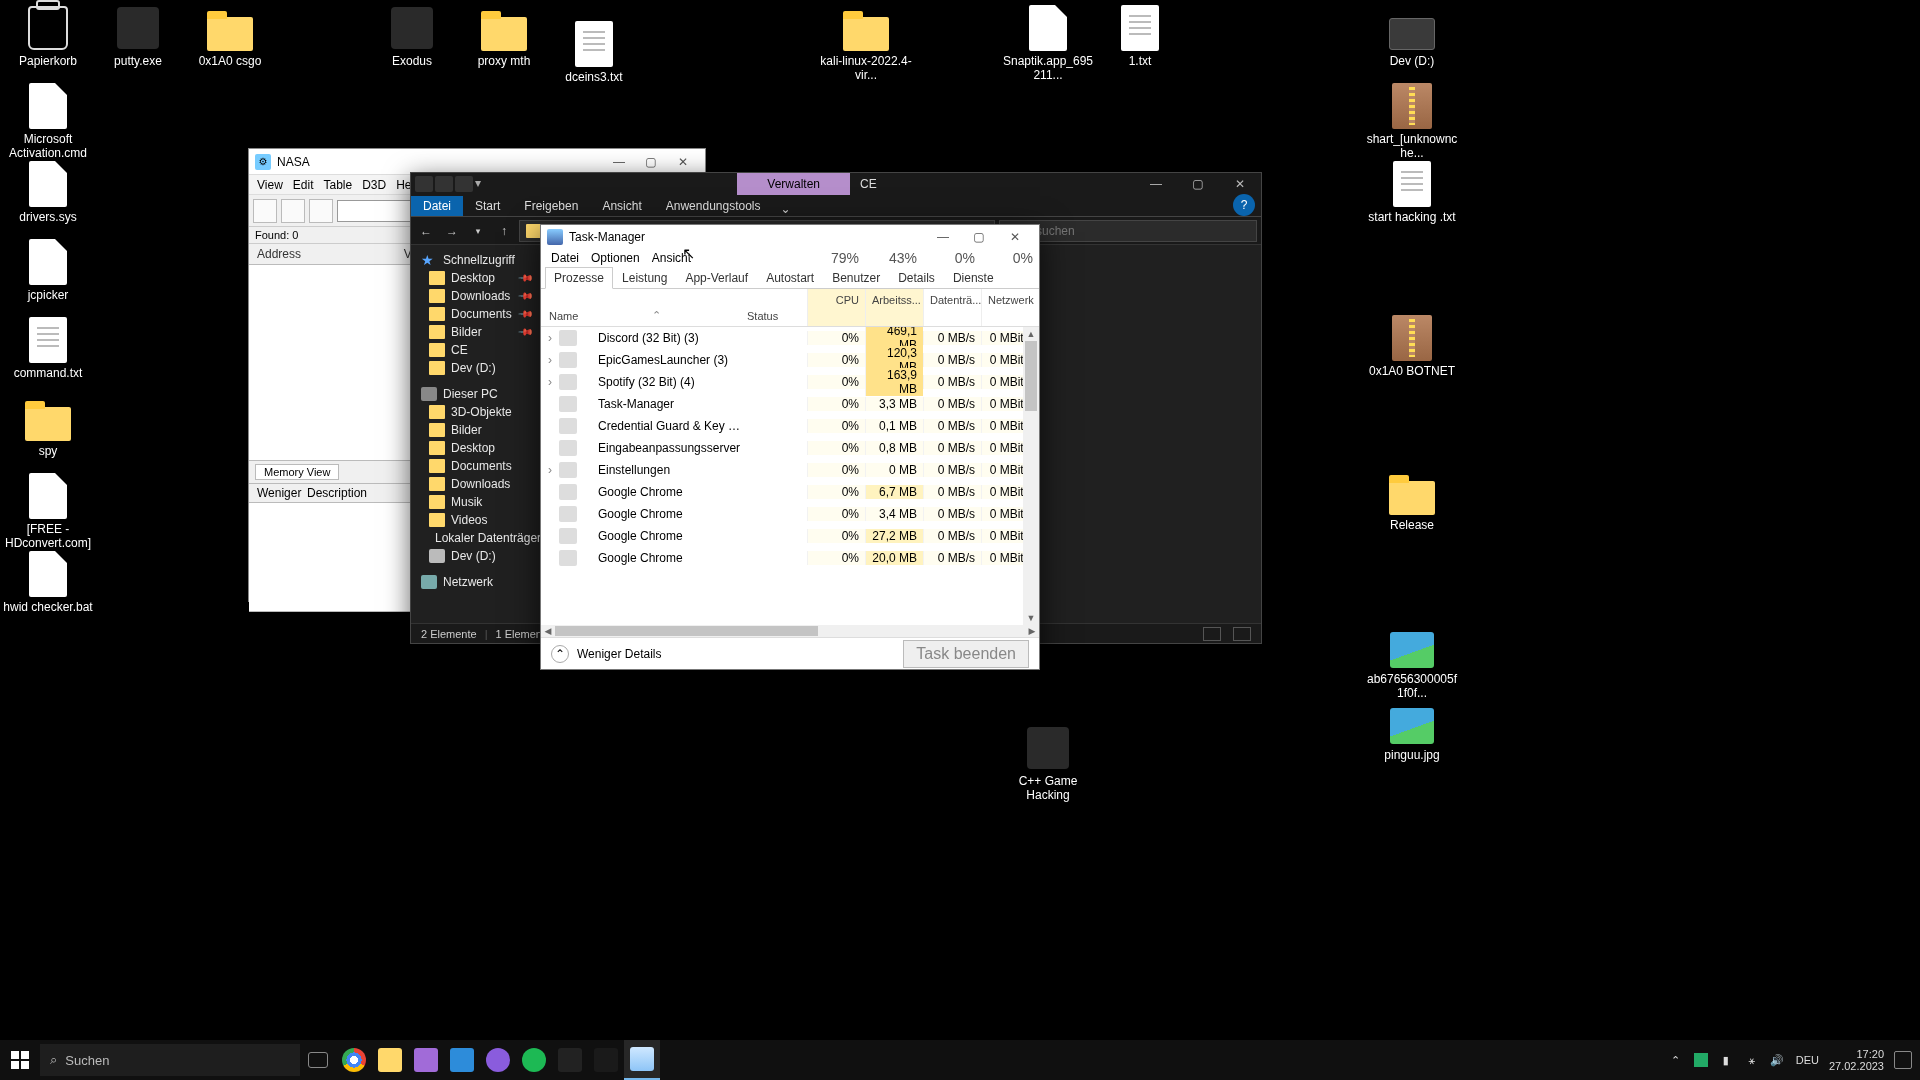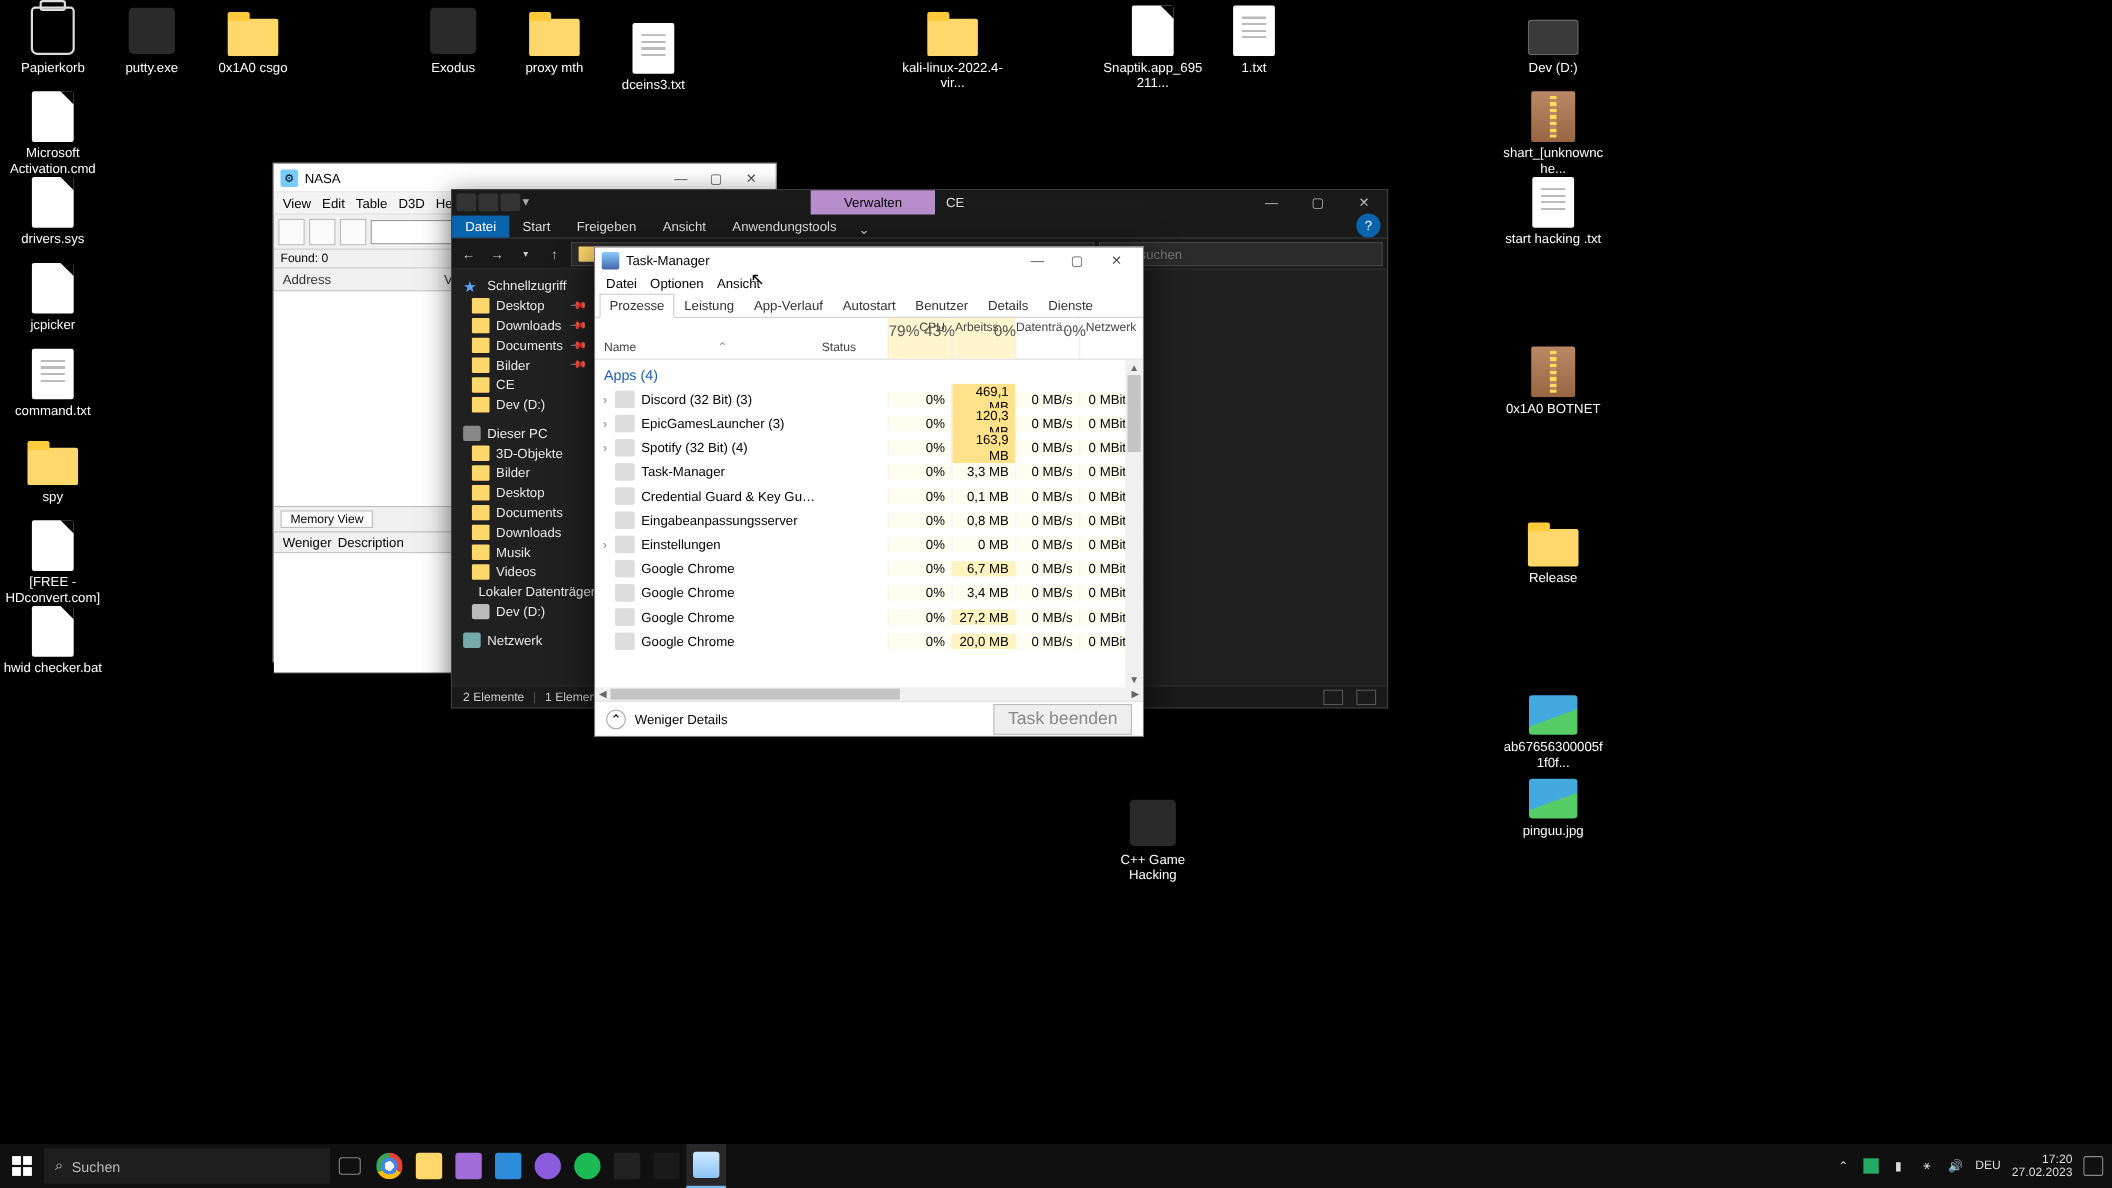--- a/index.html
+++ b/index.html
@@ -89,29 +89,29 @@
 .tm-title .ic{width:16px;height:16px;background:linear-gradient(#8cf,#46a);border-radius:2px;}
 .tm-title .wbtns{margin-left:auto;display:flex;}
 .tm-title .wbtn{width:36px;height:20px;}
 .tm-menu{height:18px;display:flex;gap:12px;padding:0 10px;font-size:12px;align-items:center;}
 .tm-tabs{height:22px;display:flex;border-bottom:1px solid #ccc;padding:0 4px;font-size:12px;align-items:flex-end;}
 .tm-tabs .tt{padding:3px 8px;border:1px solid transparent;position:relative;top:1px;color:#333;}
 .tm-tabs .tt.active{border:1px solid #ccc;border-bottom:1px solid #fff;background:#fff;}
 .tm-head{display:flex;height:38px;border-bottom:1px solid #ddd;font-size:11px;color:#444;}
 .tm-head .cname{flex:1;display:flex;align-items:flex-end;padding:0 8px 4px;}
 .tm-head .cstat{width:64px;display:flex;align-items:flex-end;padding:0 4px 4px;}
-.tm-head .cn{width:58px;text-align:right;padding:3px 6px 20px;display:flex;flex-direction:row;justify-content:flex-end;border-left:1px solid #eee;}
+.tm-head .cn{width:58px;text-align:right;padding:3px 6px 20px;display:flex;flex-direction:column;justify-content:flex-end;border-left:1px solid #eee;gap:28px;}
 .tm-head .pct{font-size:14px;color:#555;}
 .tm-head .heat-cell{background:#fff6d0;}
 .tm-body{height:calc(100% - 24px - 18px - 22px - 38px - 32px - 12px);overflow:hidden;position:relative;}
 .tm-group{color:#1a5fb4;padding:6px 8px 4px;font-size:13px;}
 .tm-row{display:flex;height:22px;align-items:center;font-size:12px;}
 .tm-row .exp{width:18px;text-align:center;color:#888;}
 .tm-row .ric{width:18px;height:16px;background:#ddd;border-radius:2px;margin-right:6px;}
-.tm-row .rn{flex:1;white-space:nowrap;overflow:hidden;text-overflow:ellipsis;}
+.tm-row .rn{flex:1;white-space:nowrap;overflow:hidden;text-overflow:ellipsis;margin-left:15px;}
 .tm-row .rs{width:64px;}
 .tm-row .rv{width:58px;text-align:right;padding-right:6px;border-left:1px solid #f2f2f2;}
 .heat0{background:#fffdf0;}
 .heat1{background:#fff3bf;}
 .heat2{background:#ffe28a;}
 .tm-scroll{position:absolute;right:0;top:0;bottom:0;width:16px;background:#f0f0f0;}
 .tm-scroll .thumb{position:absolute;left:2px;right:2px;top:14px;height:70px;background:#c4c4c4;}
 .tm-scroll .arr{position:absolute;left:0;right:0;height:14px;background:#f0f0f0;color:#666;text-align:center;font-size:9px;line-height:14px;}
 .tm-scroll .arr.up{top:0;} .tm-scroll .arr.dn{bottom:0;}
 .tm-hscroll{height:12px;background:#f0f0f0;display:flex;}
@@ -510,21 +510,20 @@
         <div class="pct">0%</div>
         <div>Datenträ...</div>
       </div>
       <div class="cn">
         <div class="pct">0%</div>
         <div>Netzwerk</div>
       </div>
     </div>
 
   <div class="tm-body">
-    <div class="tm-group">Apps (4)</div>
     <div id="tm-apps">
         <div class="tm-row">
           <span class="exp">›</span>
     <span class="ric"></span>
     <span class="rn">Discord (32 Bit) (3)</span>
     <span class="rs"></span>
     <span class="rv heat0">0%</span>
     <span class="rv heat2">469,1 MB</span>
     <span class="rv heat0">0 MB/s</span>
     <span class="rv heat0">0 MBit/s</span>

